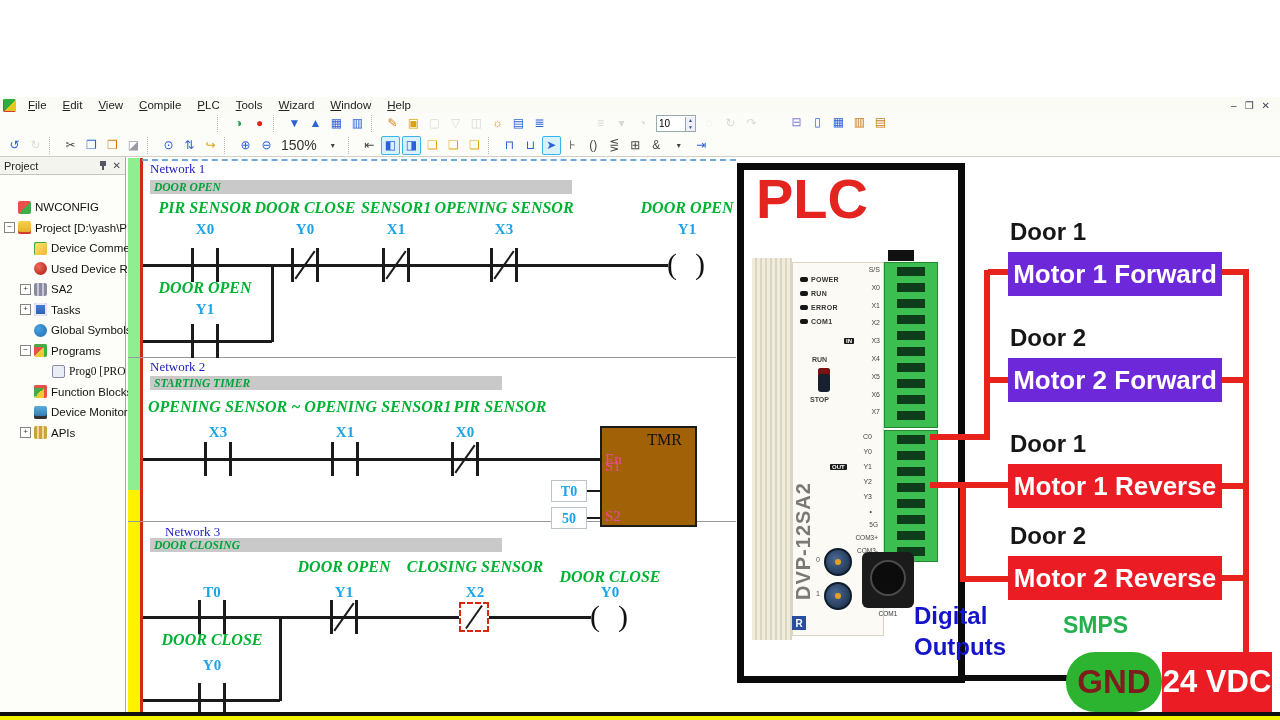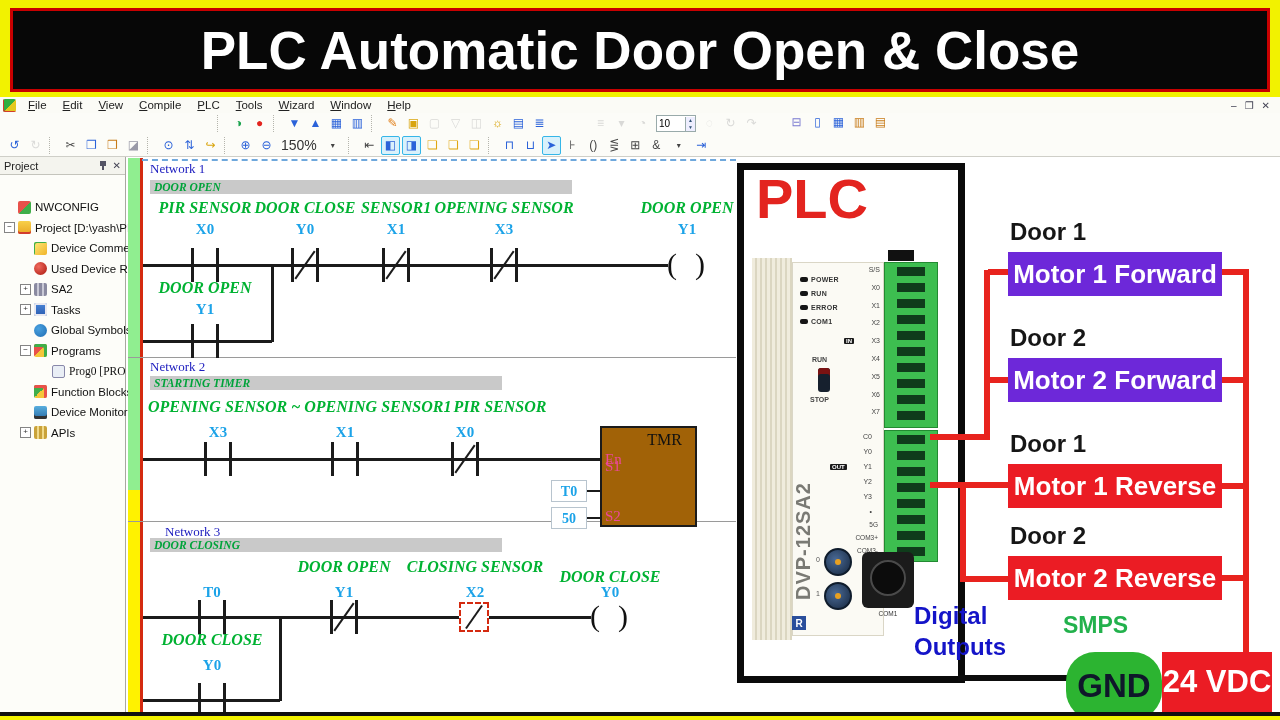--- a/index.html
+++ b/index.html
@@ -71,21 +71,21 @@
   #plc-title{position:absolute;left:756px;top:166px;font-weight:bold;font-size:56px;color:#E3241F;font-family:"Liberation Sans",sans-serif;}
   .wire{position:absolute;}
   .wire.red{background:#E8231E;}
   .wire.black{background:#0d0d0d;}
   .door-label{position:absolute;font-weight:bold;font-size:24px;color:#161616;white-space:nowrap;}
   .motor-box{position:absolute;left:1008px;width:214px;height:44px;display:flex;align-items:center;justify-content:center;font-weight:bold;font-size:26px;color:#fff;white-space:nowrap;}
   .motor-box.blue{background:#6d28d9;}
   .motor-box.red{background:#EB1C24;}
   #caption-digital{position:absolute;left:914px;top:600px;font-weight:bold;font-size:24px;color:#1414C8;line-height:31px;}
   #smps-label{position:absolute;left:1063px;top:612px;font-weight:bold;font-size:23px;color:#22B14C;}
-  #gnd-box{position:absolute;left:1066px;top:652px;width:96px;height:68px;background:#2CB431;display:flex;align-items:center;justify-content:center;font-weight:bold;font-size:33px;color:#0f172a;border-radius:29px;}
+  #gnd-box{position:absolute;left:1066px;top:652px;width:96px;height:60px;background:#2CB431;display:flex;align-items:center;justify-content:center;font-weight:bold;font-size:33px;color:#7f1d1d;border-radius:29px;}
   #vdc-box{position:absolute;left:1162px;top:652px;width:110px;height:60px;background:#EB1C24;display:flex;align-items:center;justify-content:center;font-weight:bold;font-size:31px;color:#fff;}
   
   #plc-fins{position:absolute;left:752px;top:258px;width:40px;height:382px;background:repeating-linear-gradient(90deg,#F0ECDD 0 3px,#DBD6C1 3px 5px);}
   #plc-front{position:absolute;left:792px;top:262px;width:92px;height:374px;background:#FBFAF4;border:1px solid #DAD6C6;box-sizing:border-box;}
   .led-row{position:absolute;left:800px;display:flex;align-items:center;font-size:7px;color:#333;font-weight:bold;letter-spacing:0.3px;}
   .led-dot{width:8px;height:5px;background:#151515;border-radius:2px;margin-right:3px;}
   .io-label{position:absolute;font-size:7px;color:#444;width:24px;text-align:right;}
   .io-badge{position:absolute;font-size:6px;font-weight:bold;color:#fff;background:#1a1a1a;padding:0px 2px;border-radius:1px;}
   .green-block{position:absolute;left:884px;width:54px;background:#3DBE50;border:1px solid #238a32;box-sizing:border-box;}
   .green-slots{position:absolute;left:12px;top:4px;bottom:4px;width:28px;background:repeating-linear-gradient(180deg,#0f3c1b 0 9px,#3DBE50 9px 16px);}
@@ -105,25 +105,20 @@
   #margin-yellow{position:absolute;left:128px;top:490px;width:12px;height:222px;background:#FFF200;}
   #rail-red{position:absolute;left:140px;top:158px;width:3px;height:554px;background:#D42A10;}
   #bottom-black{position:absolute;left:0;top:712px;width:1280px;height:4px;background:#101010;}
   #bottom-yellow{position:absolute;left:0;top:716px;width:1280px;height:4px;background:#F2F200;}
 </style>
 </head>
 <body>
 
 <div id="root">
 
-  <div id="banner">
-    <div id="banner-inner">
-      <span id="banner-title">PLC Automatic Door Open &amp; Close</span>
-    </div>
-  </div>
 
   <div id="menubar">
     <div id="app-icon"></div>
     <div id="menu-items" style="display: flex;">
         <div class="menu-item"><u>F</u>ile</div>
         <div class="menu-item"><u>E</u>dit</div>
         <div class="menu-item"><u>V</u>iew</div>
         <div class="menu-item"><u>C</u>ompile</div>
         <div class="menu-item"><u>P</u>LC</div>
         <div class="menu-item"><u>T</u>ools</div>

